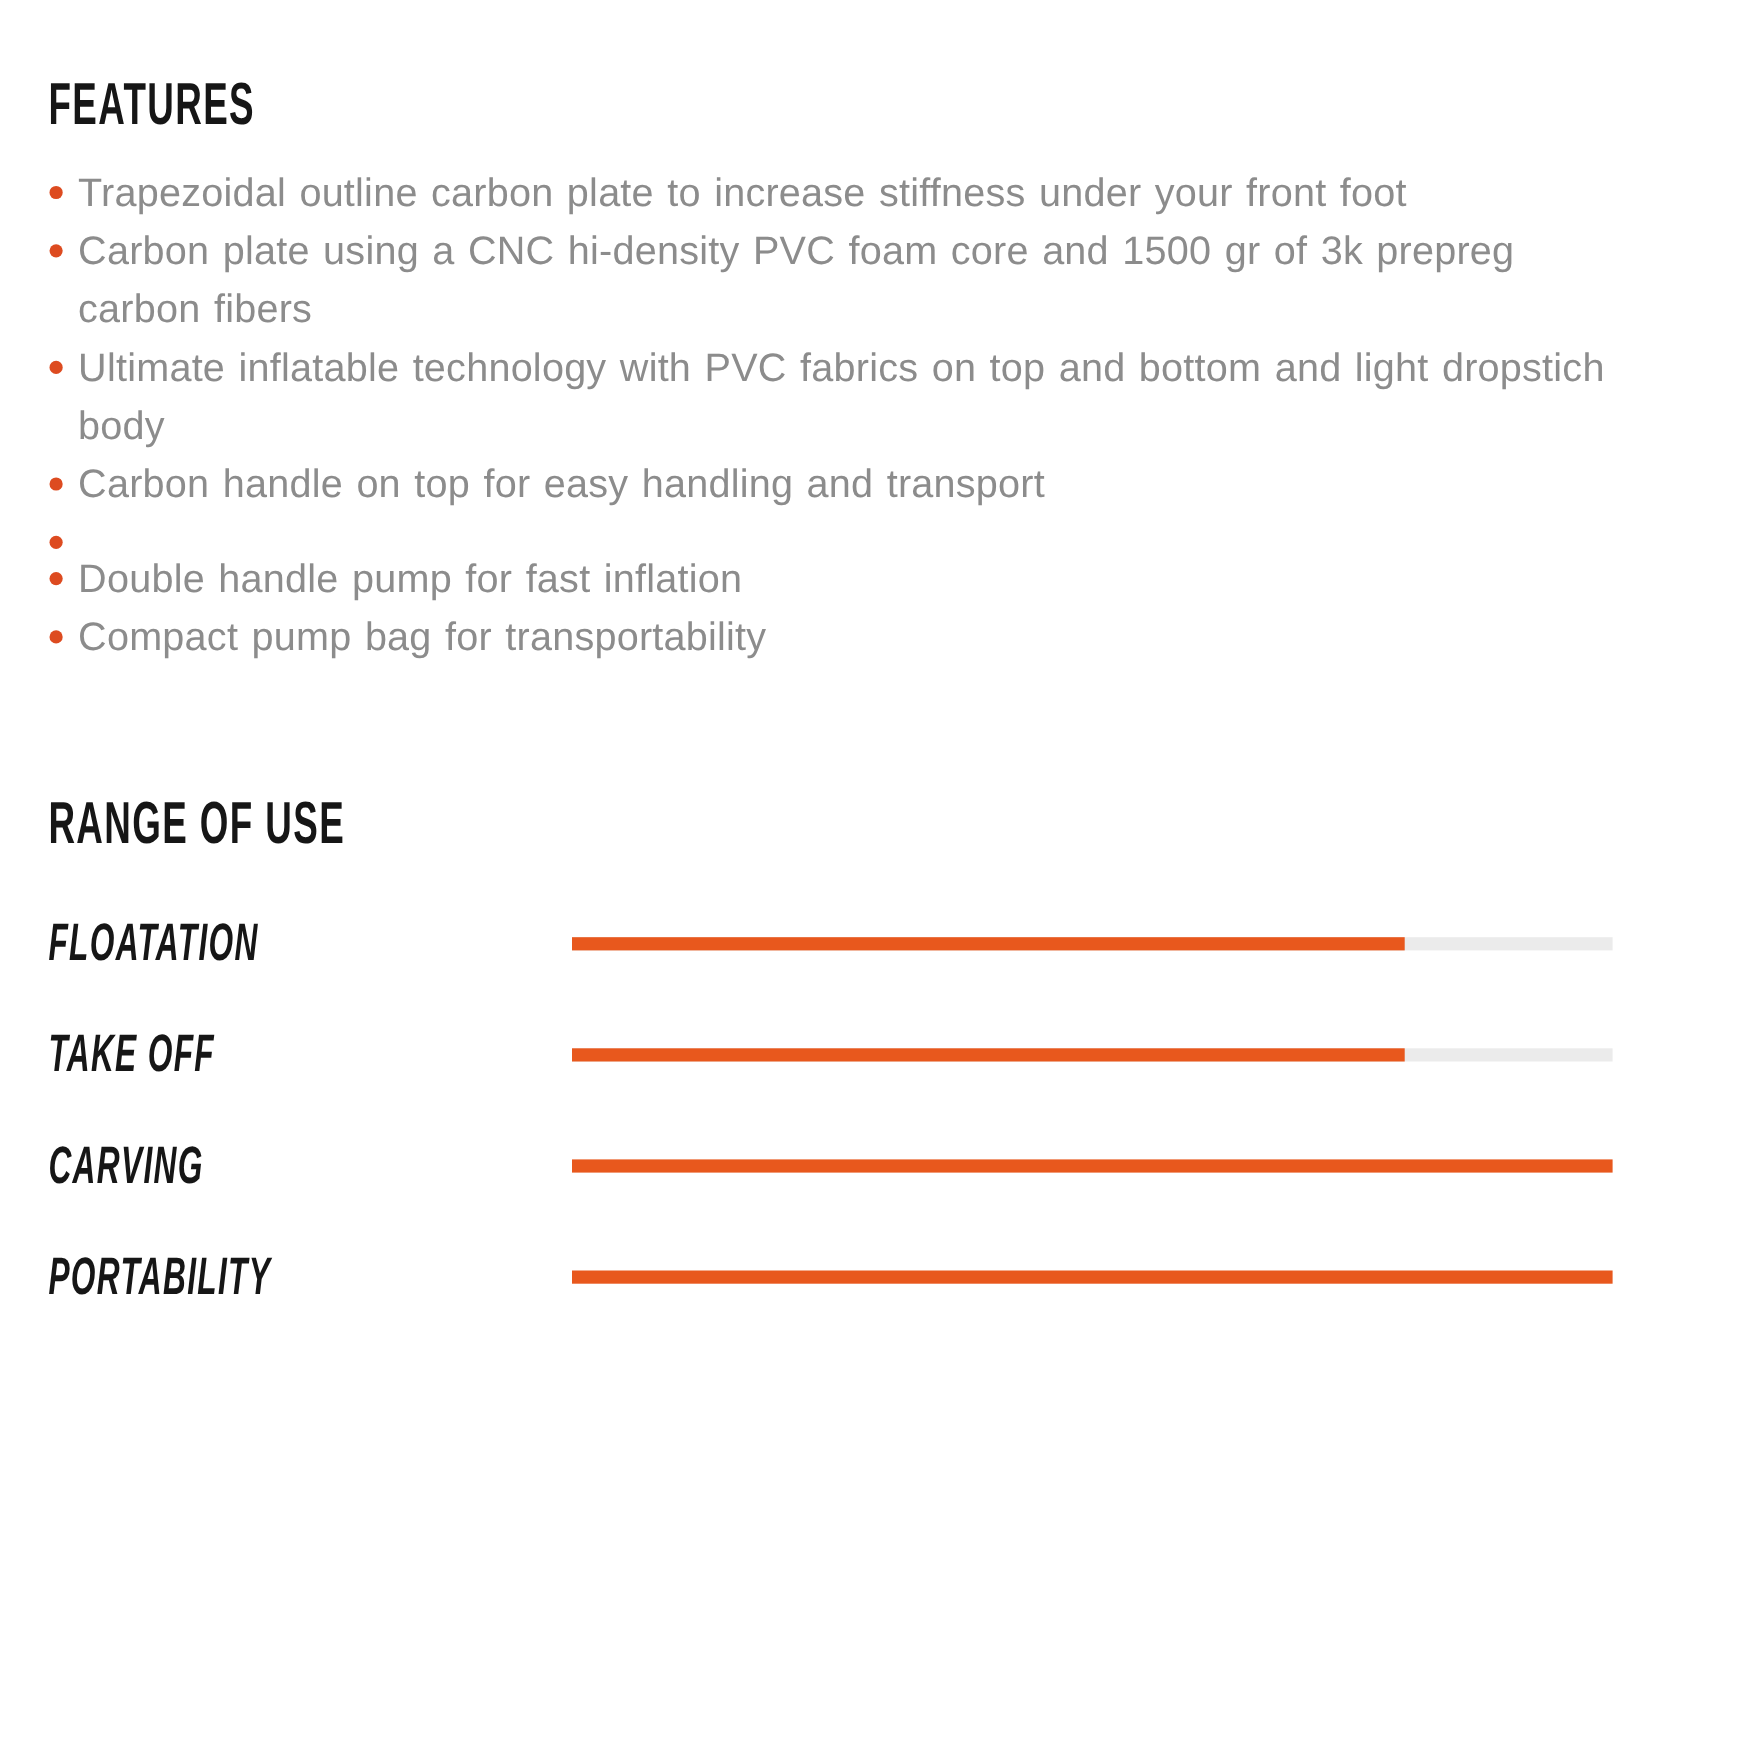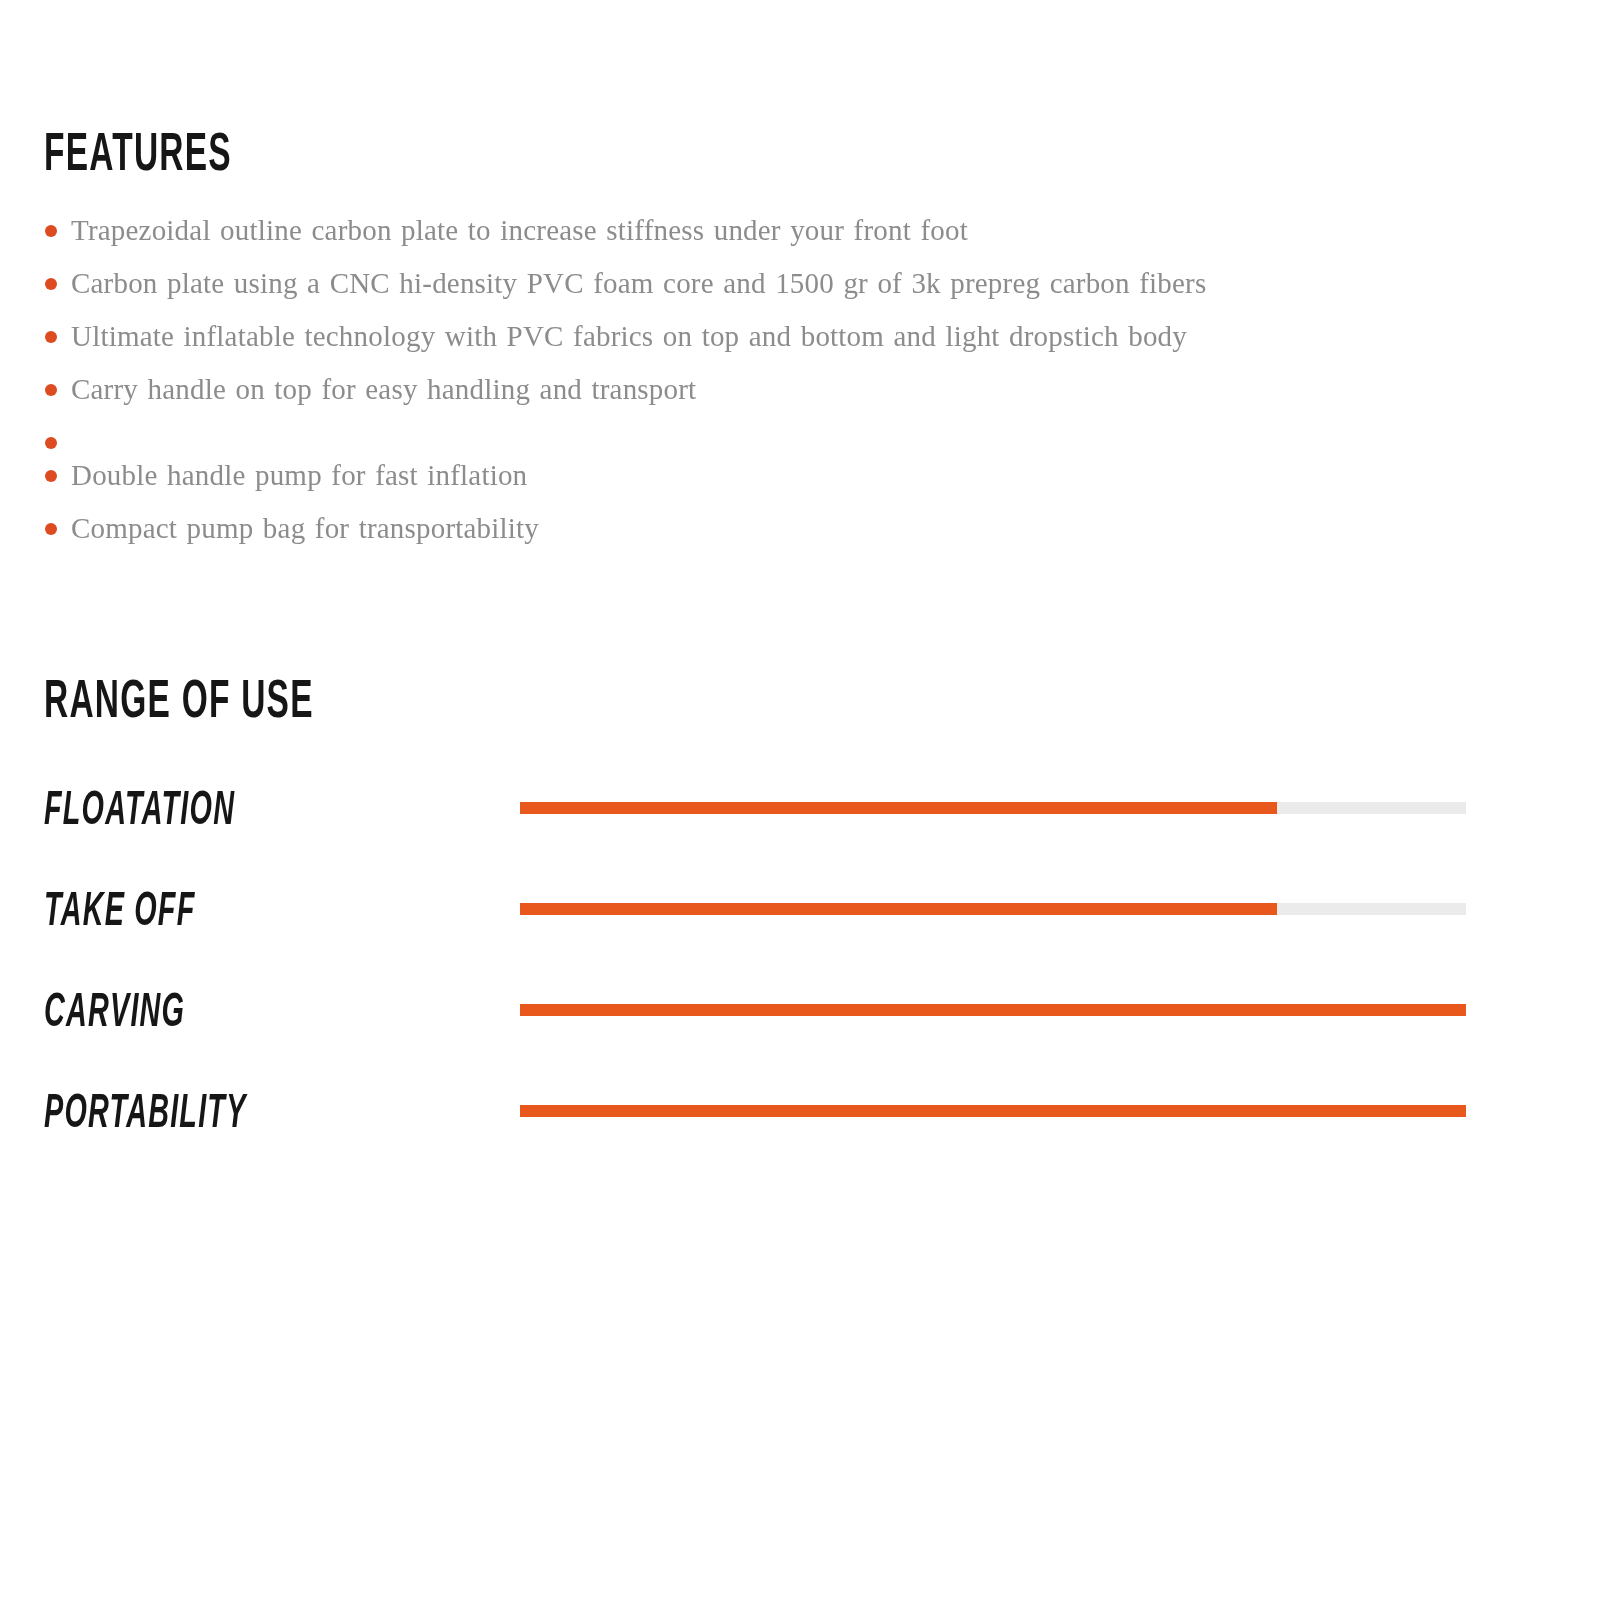--- a/index.html
+++ b/index.html
@@ -17,21 +17,21 @@
   }
   body {
     width: 1600px;
     height: 1600px;
     font-family: "Liberation Sans", sans-serif;
     overflow: hidden;
   }
   .page {
     width: 1600px;
     height: 1296px;
-    padding: 120px 44px 0 44px;
+    padding: 64px 44px 0 44px;
   }
   
   .condensed {
     display: inline-block;
     font-weight: bold;
     color: var(--heading-black);
     letter-spacing: 2px;
     white-space: nowrap;
     transform: scaleX(0.62);
     transform-origin: 0 50%;
@@ -44,26 +44,25 @@
   }
   
   .features-list {
     list-style: none;
     margin: 22px 0 0 0;
     padding: 0;
   }
   .feature-item {
     display: flex;
     align-items: flex-start;
-    font-size: 29px;
+    font-size: 36px;
     line-height: 53px;
     letter-spacing: 0.2px;
     word-spacing: 2px;
     color: var(--body-text-gray);
-    font-family: Liberation Serif, serif;
   }
   .bullet-dot {
     flex: 0 0 12px;
     width: 12px;
     height: 12px;
     border-radius: 50%;
     background: var(--bullet-orange);
     margin: 21px 14px 0 1px;
   }
   .feature-text {
@@ -126,21 +125,21 @@
     <li class="feature-item">
       <span class="bullet-dot"></span>
       <span class="feature-text">Carbon plate using a CNC hi-density PVC foam core and 1500 gr of 3k prepreg carbon fibers</span>
     </li>
     <li class="feature-item">
       <span class="bullet-dot"></span>
       <span class="feature-text">Ultimate inflatable technology with PVC fabrics on top and bottom and light dropstich body</span>
     </li>
     <li class="feature-item">
       <span class="bullet-dot"></span>
-      <span class="feature-text">Carry handle on top for easy handling and transport</span>
+      <span class="feature-text">Carbon handle on top for easy handling and transport</span>
     </li>
     <li class="feature-item">
       <span class="bullet-dot"></span>
     </li>
     <li class="feature-item">
       <span class="bullet-dot"></span>
       <span class="feature-text">Double handle pump for fast inflation</span>
     </li>
     <li class="feature-item">
       <span class="bullet-dot"></span>

